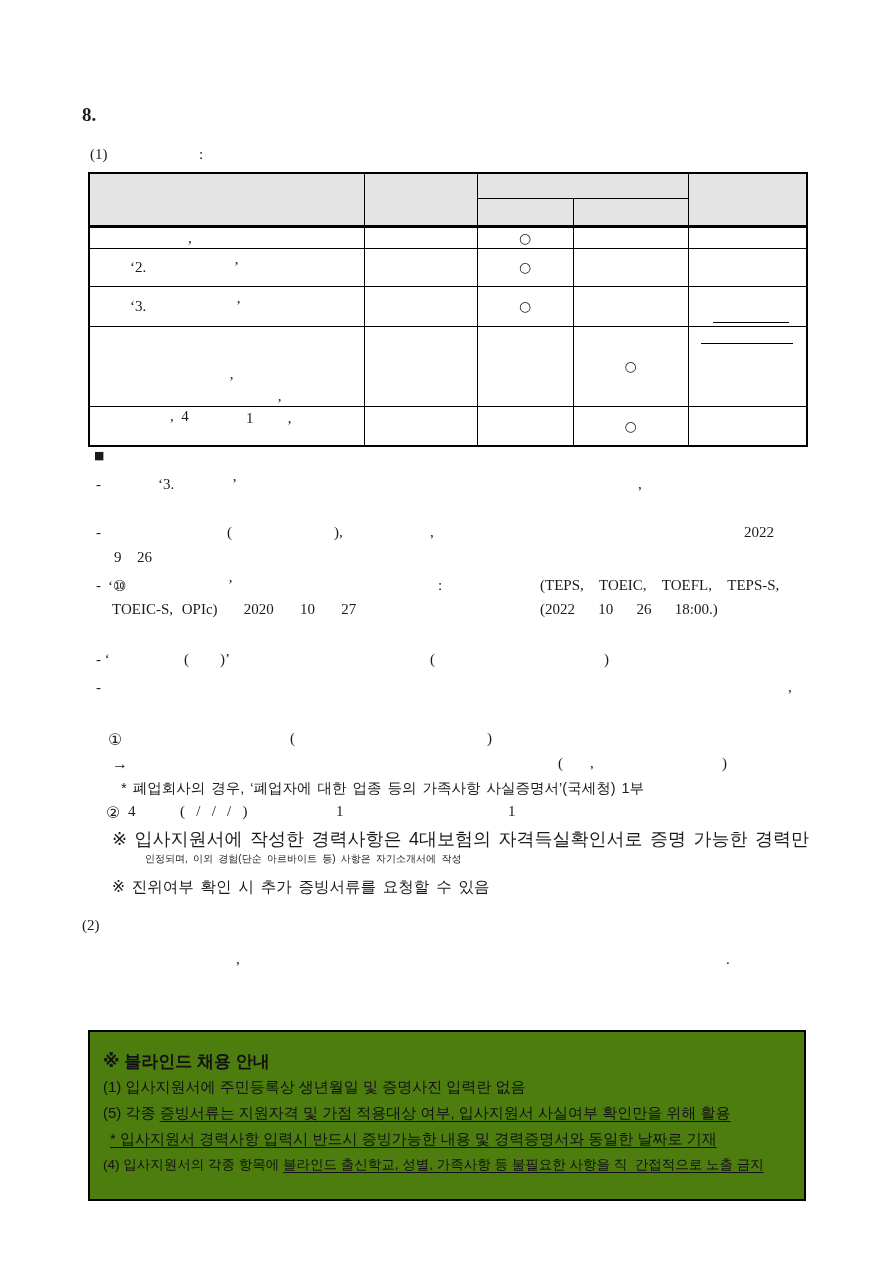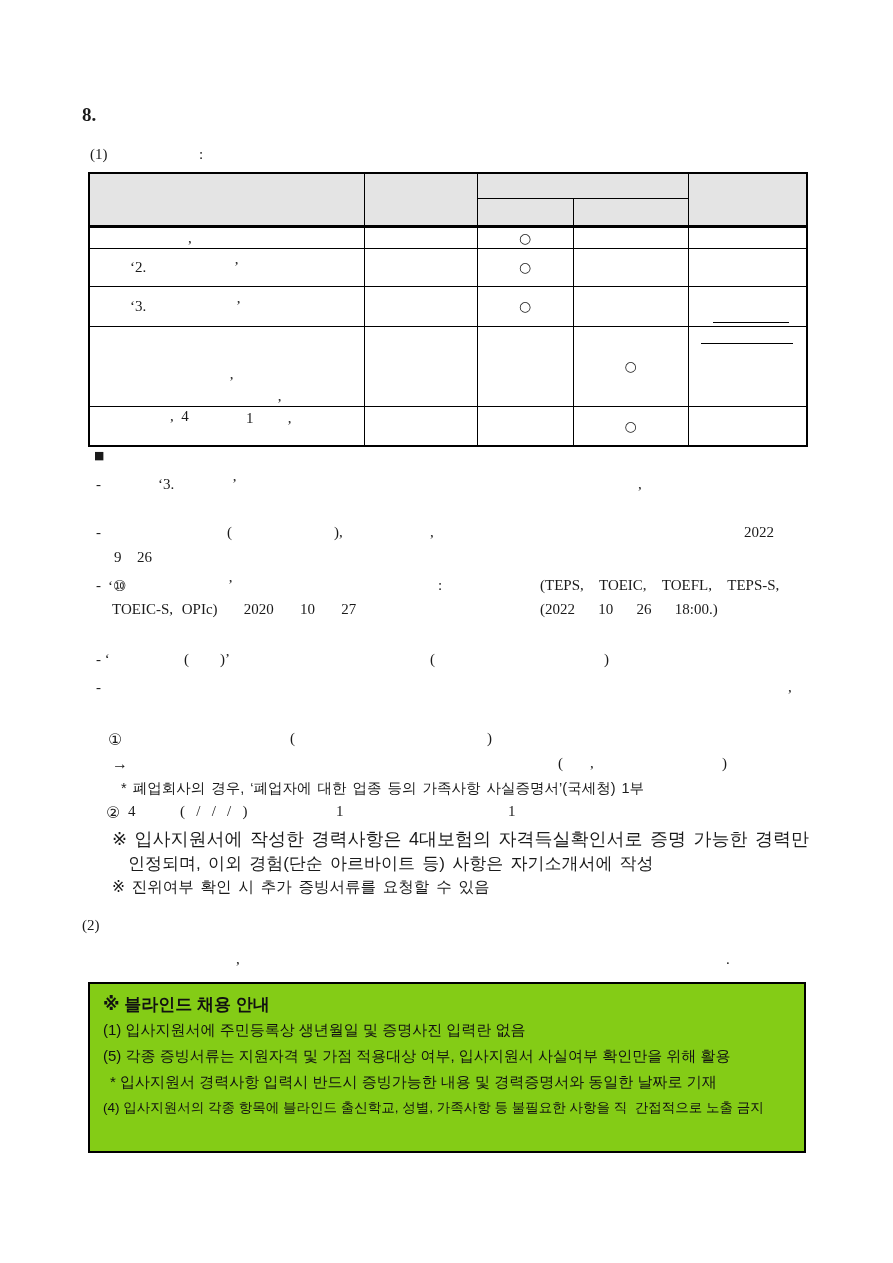--- a/index.html
+++ b/index.html
@@ -43,30 +43,30 @@
     font-family:"Liberation Serif","DejaVu Sans",serif;
   }
   .mark { text-align:center; vertical-align:middle; font-size:14px; color:#222;
           font-family:"DejaVu Sans",sans-serif; }
   .uline { position:absolute; height:0; border-top:1.5px solid #000; }
 
   .sqmark { position:absolute; left:94px; top:449px; font-size:11px; font-family:"DejaVu Sans",sans-serif; }
 
   
   .bbox {
-    position:absolute; left:88px; top:982px; width:718px; height:171px;
-    background:#84cc16; border:2px solid #000; padding:8px 13px 0 13px;
+    position:absolute; left:88px; top:1030px; width:718px; height:171px;
+    background:#4d7c0f; border:2px solid #000; padding:17px 13px 0 13px;
   }
   .bline {
     line-height:26px; white-space:pre; font-size:15px;
     font-family:"Liberation Sans","DejaVu Sans",sans-serif; color:#111;
   }
   .btitle { font-size:17px; font-weight:bold; line-height:25px; }
   .b4 { font-size:13.5px; }
-  .u { text-underline-offset:3px; text-decoration-thickness:1px;text-align:center; }
+  .u { text-decoration:underline; text-underline-offset:3px; text-decoration-thickness:1px;text-align:center; }
 </style>
 </head>
 <body>
 
 <div class="page">
 
   <div class="heading8">8.</div>
 
   <div class="pline" style="top:146px">
     <span class="pfrag" style="left:90px">(1)</span>
@@ -230,21 +230,21 @@
     <span class="pfrag" style="left:128px">4</span>
     <span class="pfrag" style="left:180px">(   /   /   /   )</span>
     <span class="pfrag" style="left:336px">1</span>
     <span class="pfrag" style="left:508px">1</span>
   </div>
 
   <div class="pline" style="top:827px">
     <span class="pfrag ktext" style="left:112px;font-size:18px;word-spacing:2.5px">※ 입사지원서에 작성한 경력사항은 4대보험의 자격득실확인서로 증명 가능한 경력만</span>
   </div>
   <div class="pline" style="top:852px">
-    <span class="pfrag ktext" style="left:128px;font-size:17px;word-spacing:2.5px">인정되며, 이외 경험(단순 아르바이트 등) 사항은 자기소개서에 작성</span>
+    <span class="pfrag ktext" style="left:145px;font-size:10px;word-spacing:2.5px">인정되며, 이외 경험(단순 아르바이트 등) 사항은 자기소개서에 작성</span>
   </div>
   <div class="pline" style="top:877px">
     <span class="pfrag ktext" style="left:112px;font-size:15.5px;word-spacing:2.5px">※ 진위여부 확인 시 추가 증빙서류를 요청할 수 있음</span>
   </div>
 
   <div class="pline" style="top:917px">
     <span class="pfrag" style="left:82px">(2)</span>
   </div>
   <div class="pline" style="top:951px">
     <span class="pfrag" style="left:236px">,</span>

